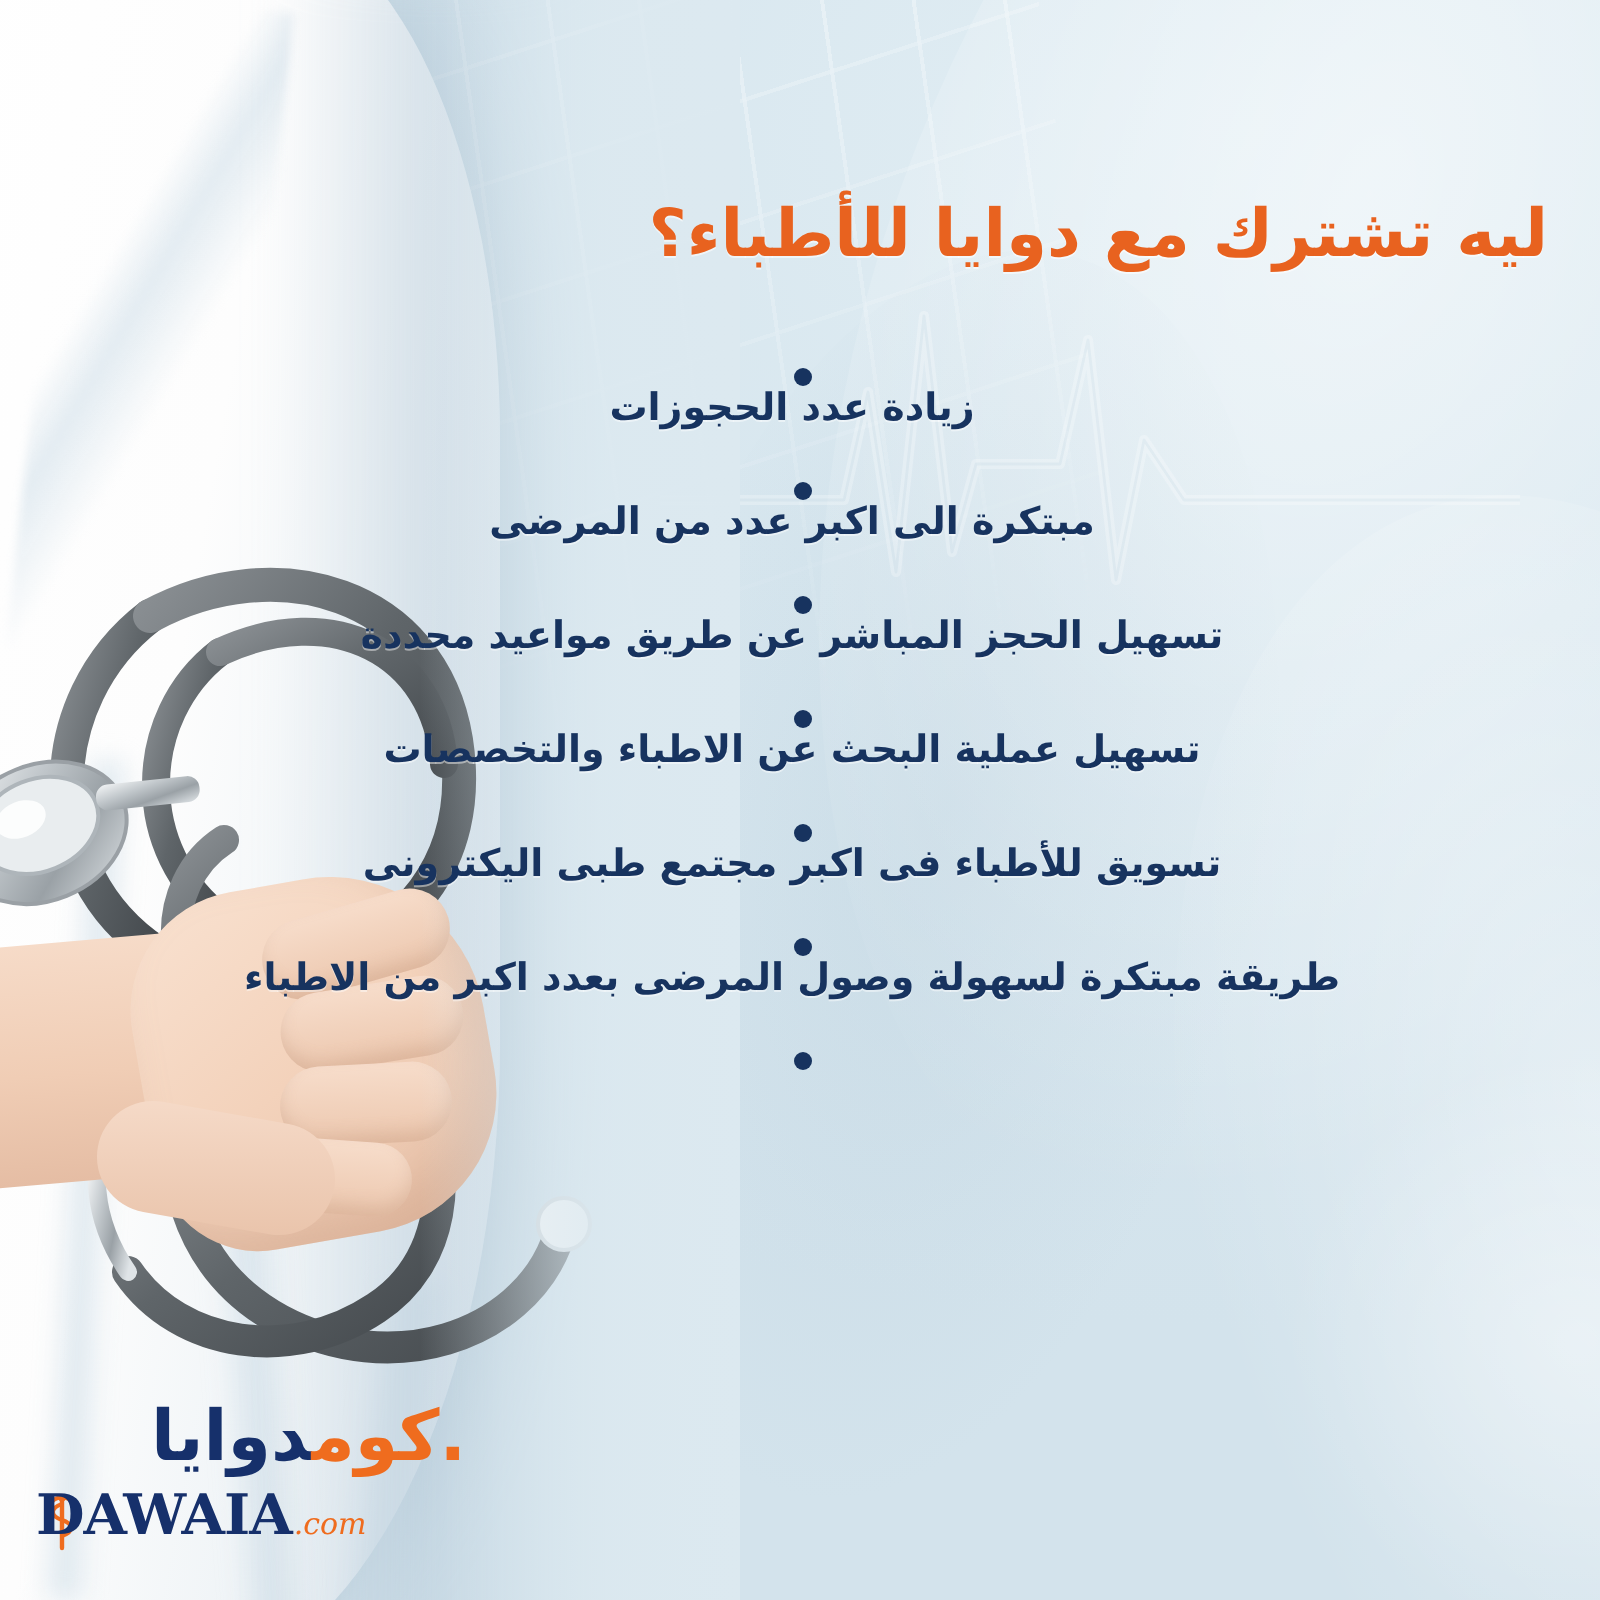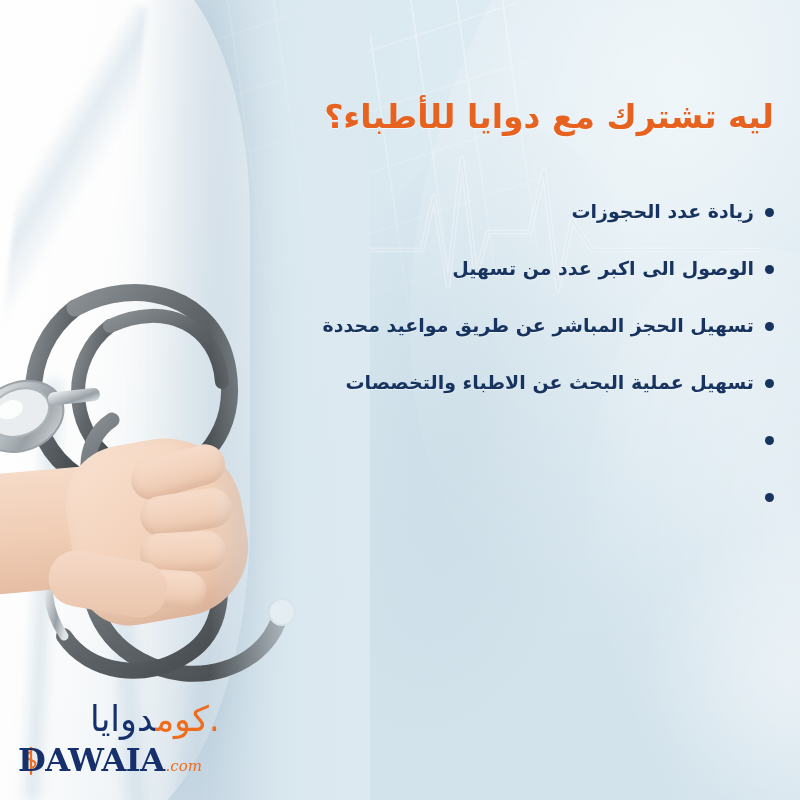--- a/index.html
+++ b/index.html
@@ -207,20 +207,21 @@
     display: flex;
     align-items: center;
     justify-content: flex-start;
     height: 57px;
     color: #17335f;
     font-size: 19px;
     font-weight: 700;
     line-height: 1.2;
     white-space: nowrap;
     text-shadow: 0 1px 0 rgba(255,255,255,.45);
+    flex-direction: column;
   }
   .dot {
     flex: 0 0 auto;
     width: 9px;
     height: 9px;
     border-radius: 50%;
     background: #17335f;
     margin-left: 11px;
     margin-top: 1px;
   }
@@ -230,39 +231,39 @@
   .logo {
     position: absolute;
     left: 16px;
     bottom: 12px;
     width: 210px;
     height: 86px;
     direction: rtl;
   }
   .logo-ar {
     position: absolute;
-    left: 4px; top: 0;
+    left: 17px; top: 0;
     width: 200px;
     text-align: right;
     font-size: 35px;
-    font-weight: 400;
+    font-weight: 700;
     line-height: 1;
     color: #16306b;
     white-space: nowrap;
   }
   .logo-ar .dotcom-ar { color: #ef6c1e; }
   .logo-en {
     position: absolute;
     left: 2px; top: 42px;
     display: flex;
     align-items: baseline;
     direction: ltr;
   }
   .logo-en .word {
-    font-size: 32px;
+    font-size: 28px;
     font-weight: 700;
     letter-spacing: -.5px;
     color: #16306b;
     font-family: "DejaVu Serif", "Liberation Serif", serif;
     line-height: 1;
   }
   .logo-en .tld {
     font-size: 15px;
     font-weight: 400;
     font-style: italic;
@@ -367,32 +368,37 @@
 
     <div class="headline">ليه تشترك مع دوايا للأطباء؟</div>
 
     <ul class="bullets">
       <li class="bullet">
         <span class="dot"></span>
         <span class="bullet-text">زيادة عدد الحجوزات</span>
       </li>
       <li class="bullet">
         <span class="dot"></span>
-        <span class="bullet-text">الوصول الى اكبر عدد من تسهيل</span>
+        <span class="bullet-text">مبتكرة الى اكبر عدد من المرضى</span>
       </li>
       <li class="bullet">
         <span class="dot"></span>
         <span class="bullet-text">تسهيل الحجز المباشر عن طريق مواعيد محددة</span>
       </li>
       <li class="bullet">
         <span class="dot"></span>
         <span class="bullet-text">تسهيل عملية البحث عن الاطباء والتخصصات</span>
       </li>
       <li class="bullet">
         <span class="dot"></span>
+        <span class="bullet-text">تسويق للأطباء فى اكبر مجتمع طبى اليكترونى</span>
+      </li>
+      <li class="bullet">
+        <span class="dot"></span>
+        <span class="bullet-text">طريقة مبتكرة لسهولة وصول المرضى بعدد اكبر من الاطباء</span>
       </li>
       <li class="bullet">
         <span class="dot"></span>
       </li>
     </ul>
 
     <div class="logo">
       <div class="logo-glow"></div>
 
       <div class="logo-ar">

